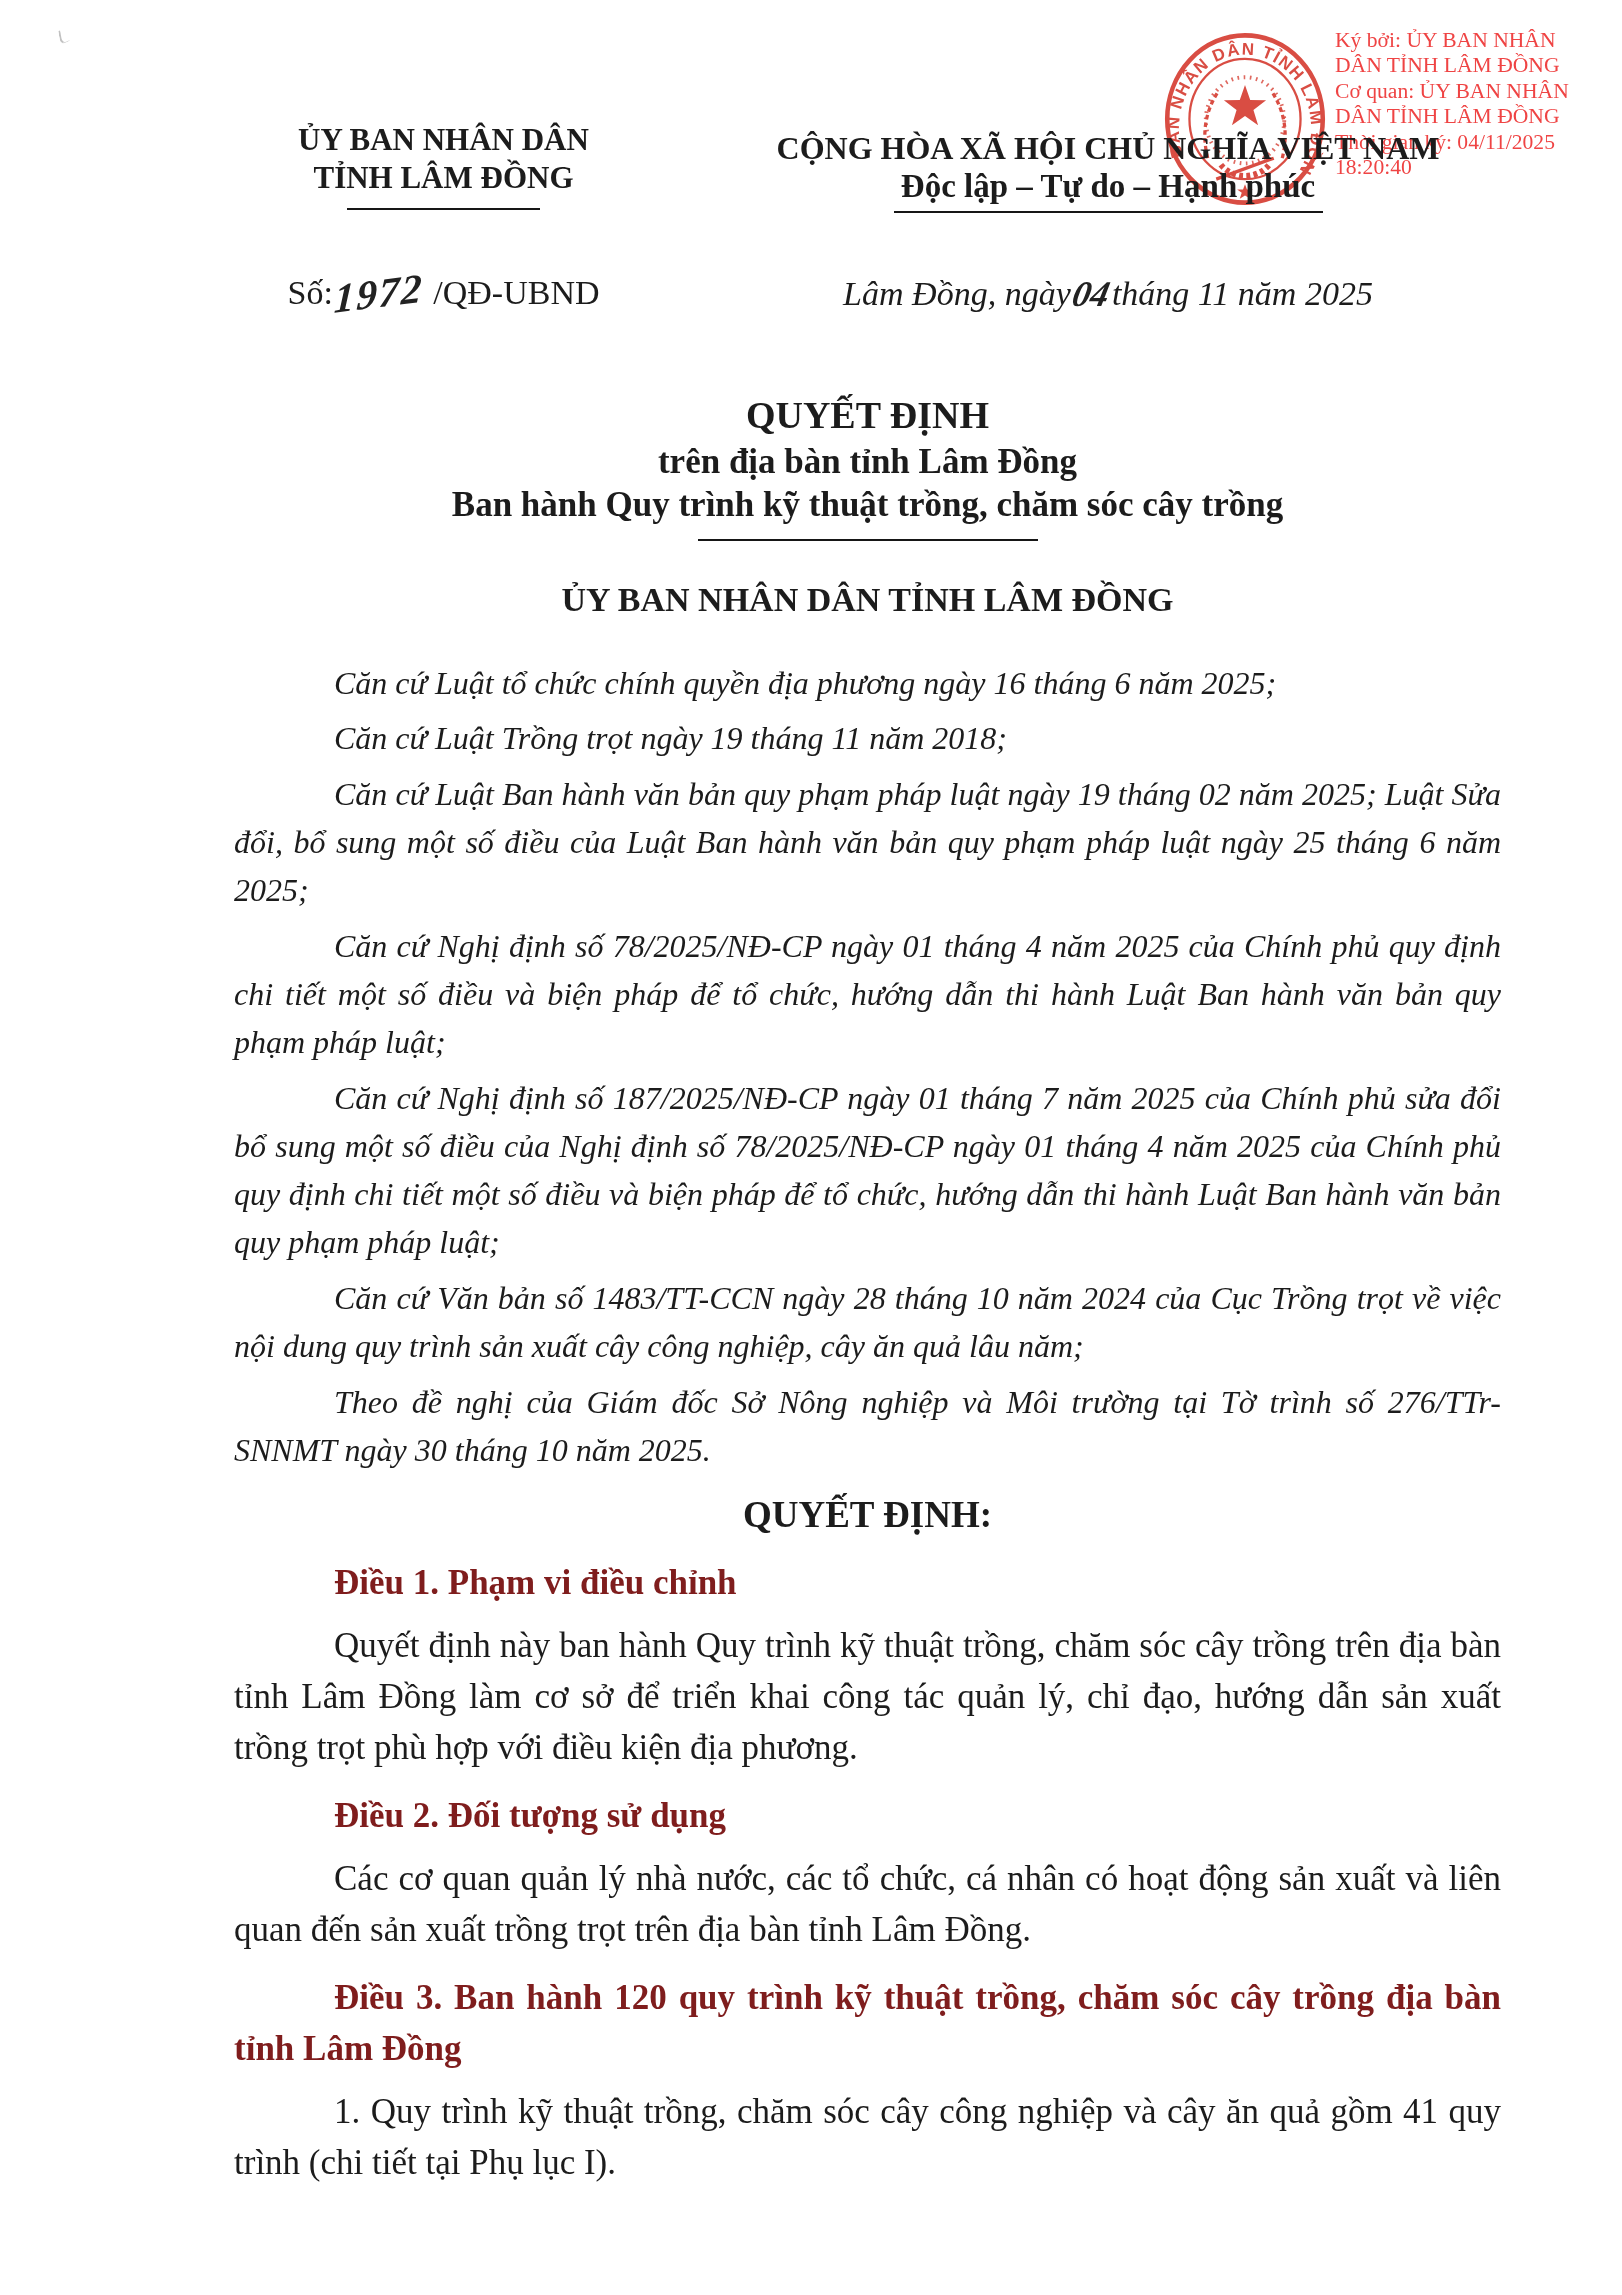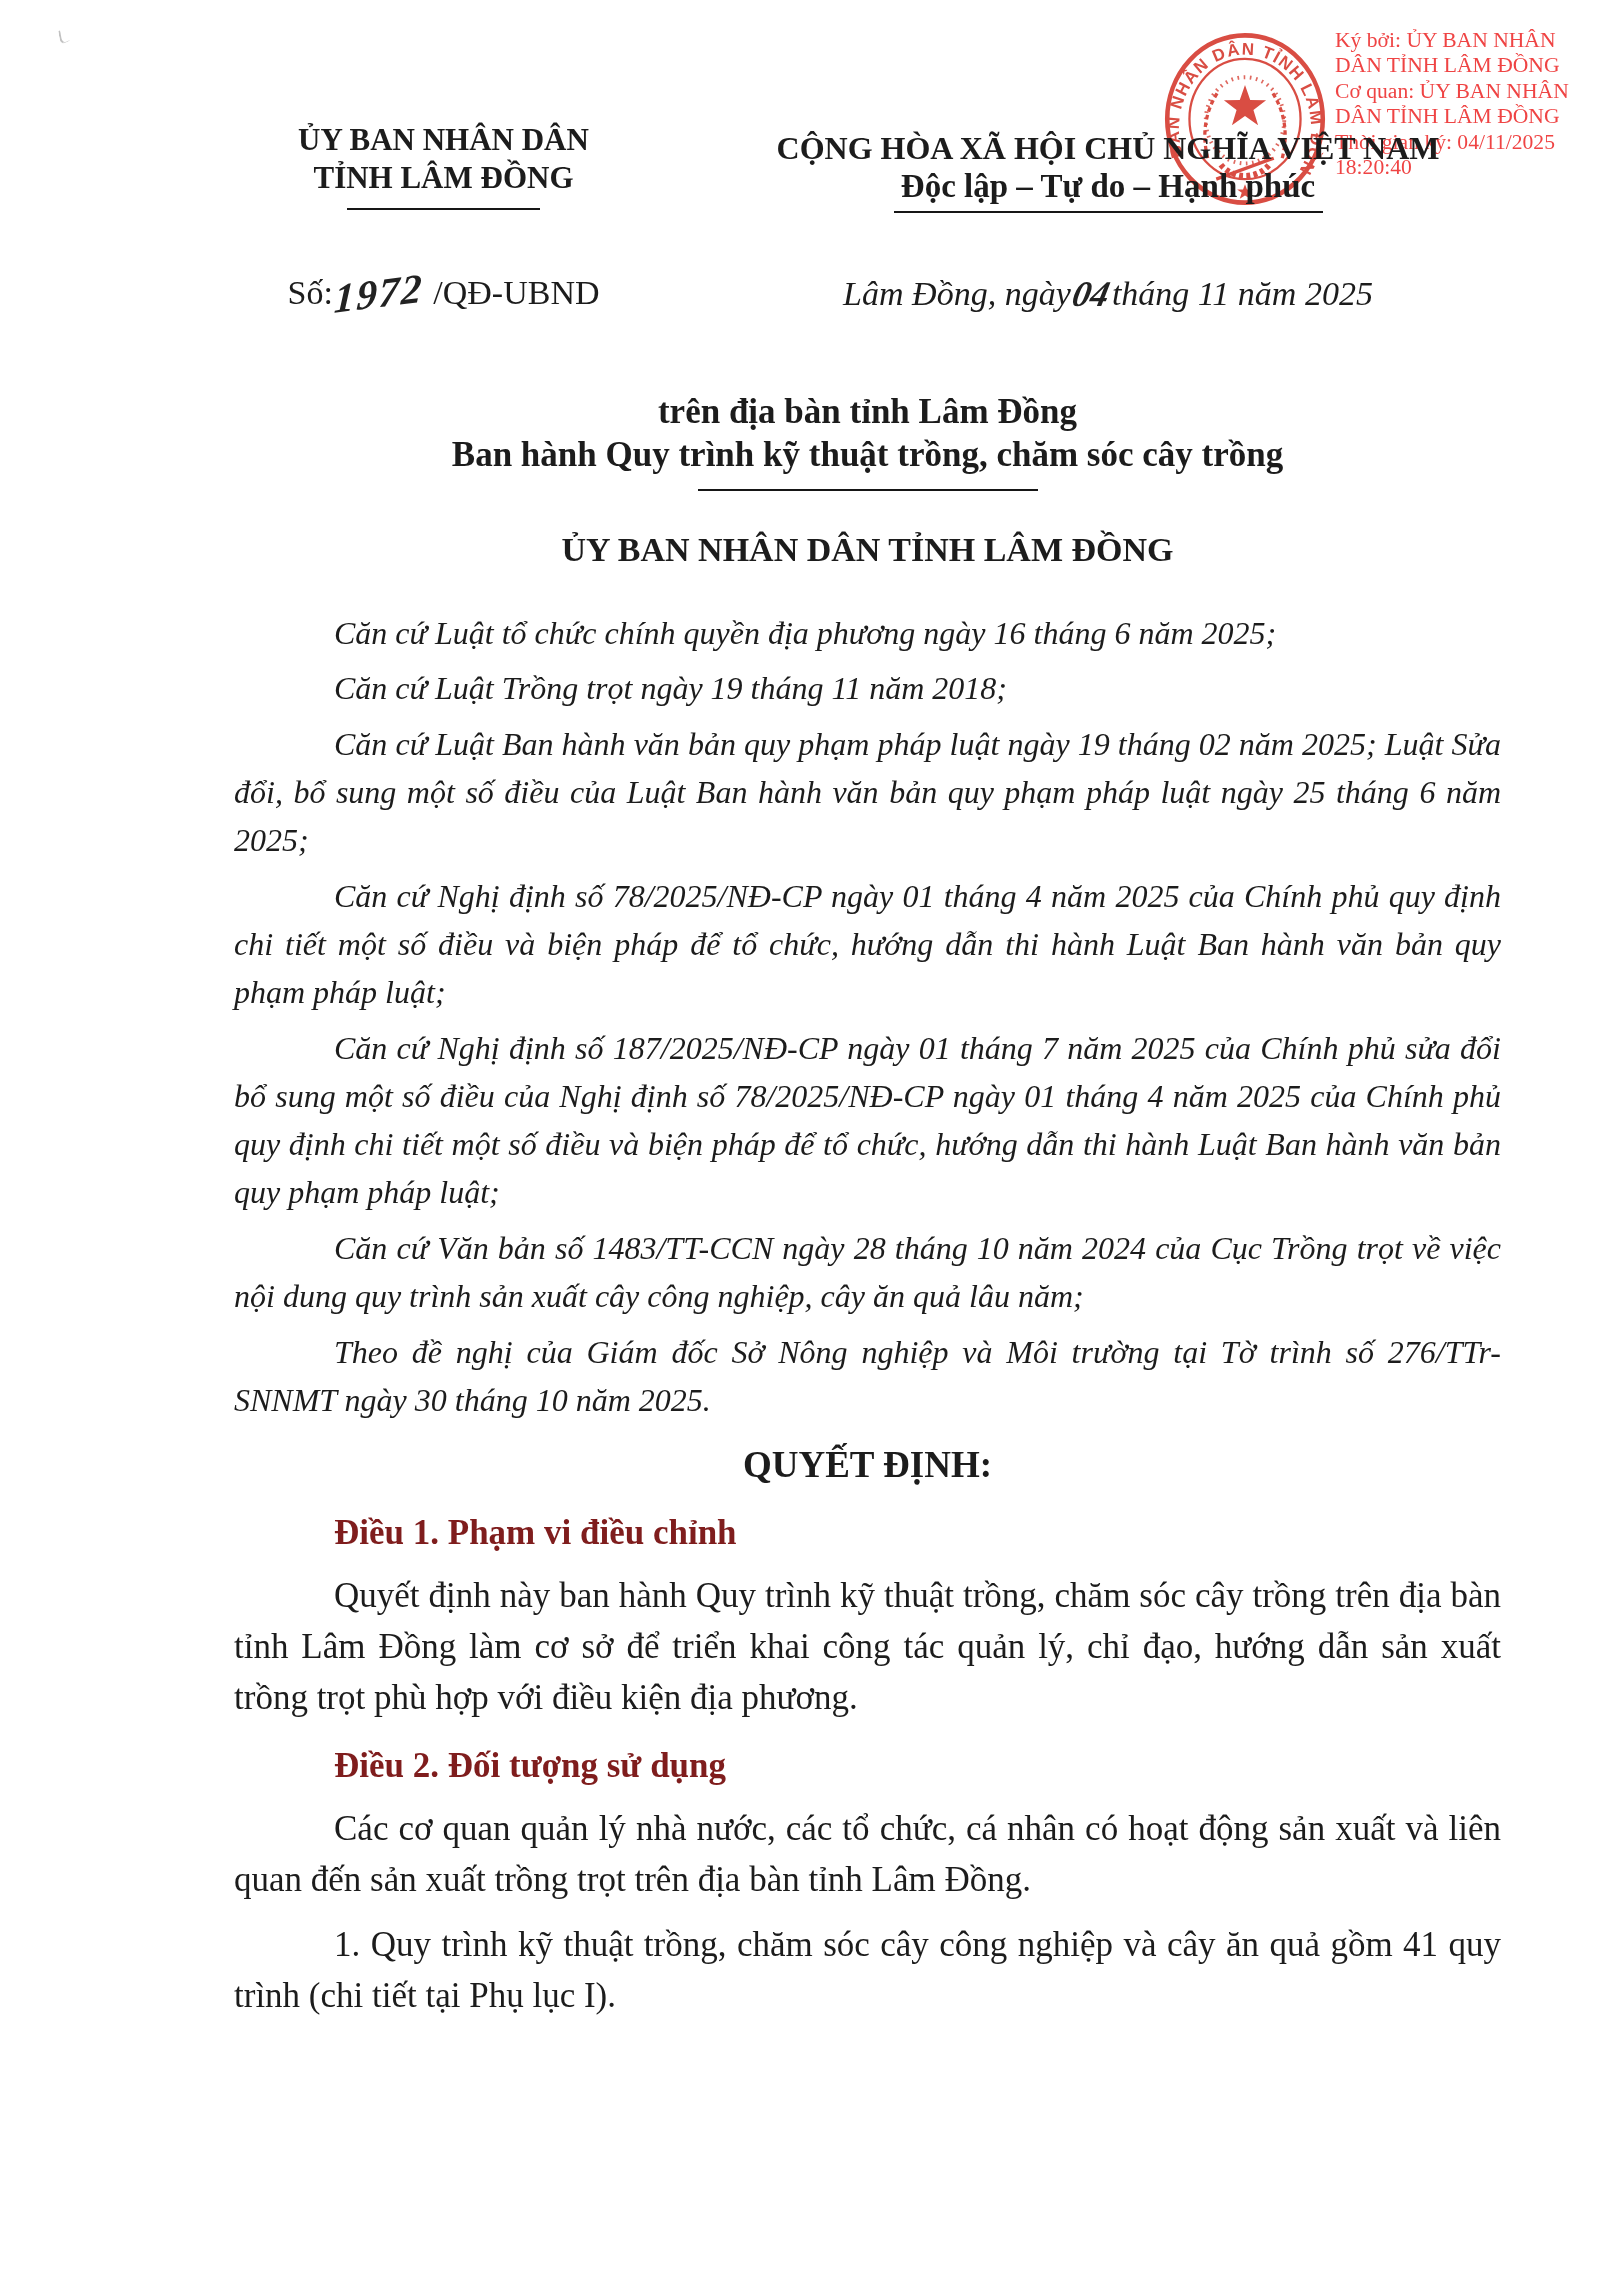--- a/index.html
+++ b/index.html
@@ -126,20 +126,21 @@
       </div>
       <div class="h-right">
         <div class="h-bold">CỘNG HÒA XÃ HỘI CHỦ NGHĨA VIỆT NAM</div>
         <div class="h-bold motto">Độc lập – Tự do – Hạnh phúc</div>
         <div class="rule rule-right"></div>
         <div class="date-line"><span>Lâm Đồng, ngày</span><span class="hand hand-day">04</span><span>tháng 11 năm 2025</span></div>
       </div>
     </div>
 
     <div class="title-block">
+      <div class="doc-type">QUYẾT ĐỊNH</div>
       <div class="subject">trên địa bàn tỉnh Lâm Đồng</div>
       <div class="subject">Ban hành Quy trình kỹ thuật trồng, chăm sóc cây trồng</div>
       <div class="rule-title"></div>
       <div class="issuer">ỦY BAN NHÂN DÂN TỈNH LÂM ĐỒNG</div>
     </div>
 
     <div class="recitals">
       <p class="recital">Căn cứ Luật tổ chức chính quyền địa phương ngày 16 tháng 6 năm 2025;</p>
       <p class="recital">Căn cứ Luật Trồng trọt ngày 19 tháng 11 năm 2018;</p>
       <p class="recital">Căn cứ Luật Ban hành văn bản quy phạm pháp luật ngày 19 tháng 02 năm 2025; Luật Sửa đổi, bổ sung một số điều của Luật Ban hành văn bản quy phạm pháp luật ngày 25 tháng 6 năm 2025;</p>
@@ -155,18 +156,19 @@
       <p class="article-heading">Điều 1. Phạm vi điều chỉnh</p>
       <p class="article-body">Quyết định này ban hành Quy trình kỹ thuật trồng, chăm sóc cây trồng trên địa bàn tỉnh Lâm Đồng làm cơ sở để triển khai công tác quản lý, chỉ đạo, hướng dẫn sản xuất trồng trọt phù hợp với điều kiện địa phương.</p>
     </div>
 
     <div>
       <p class="article-heading">Điều 2. Đối tượng sử dụng</p>
       <p class="article-body">Các cơ quan quản lý nhà nước, các tổ chức, cá nhân có hoạt động sản xuất và liên quan đến sản xuất trồng trọt trên địa bàn tỉnh Lâm Đồng.</p>
     </div>
 
     <div>
+      <p class="article-heading">Điều 3. Ban hành 120 quy trình kỹ thuật trồng, chăm sóc cây trồng địa bàn tỉnh Lâm Đồng</p>
       <p class="article-body">1. Quy trình kỹ thuật trồng, chăm sóc cây công nghiệp và cây ăn quả gồm 41 quy trình (chi tiết tại Phụ lục I).</p>
     </div>
 
   </div>
 </div>
 
 
 </body></html>

